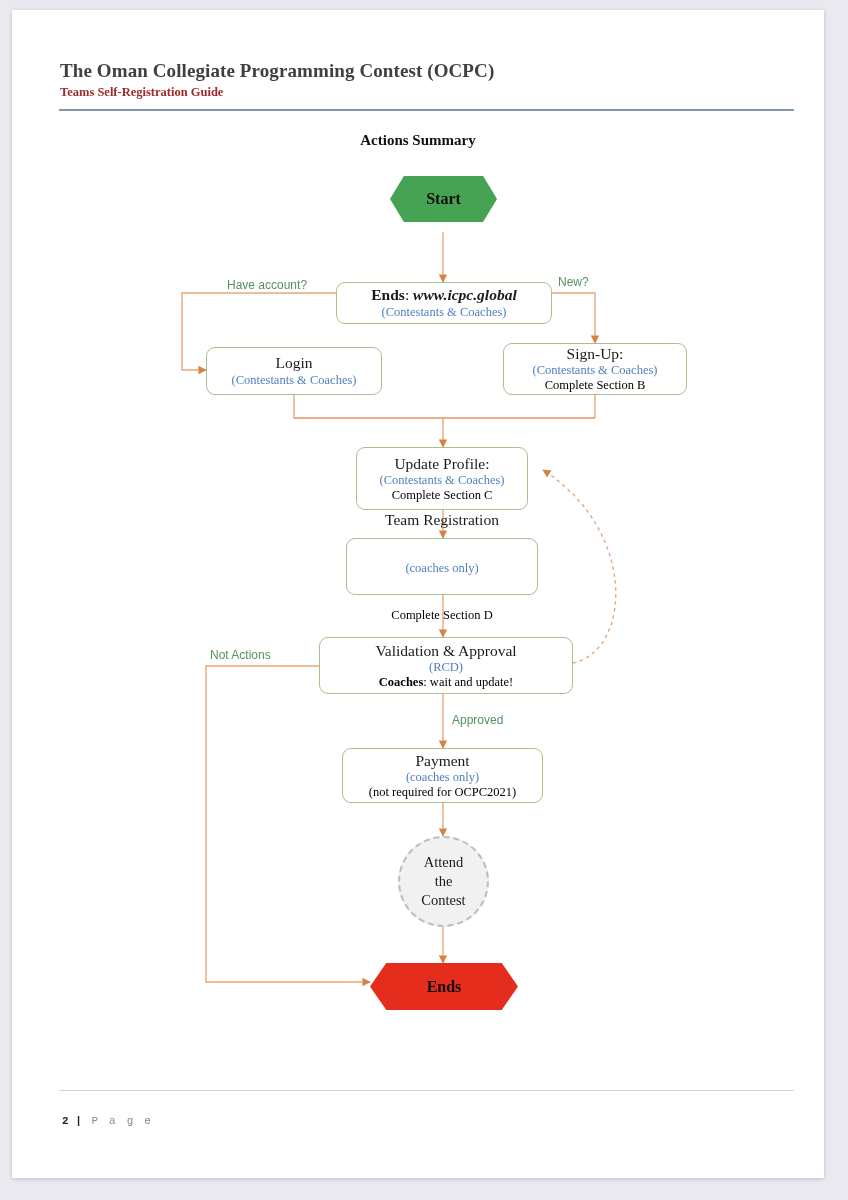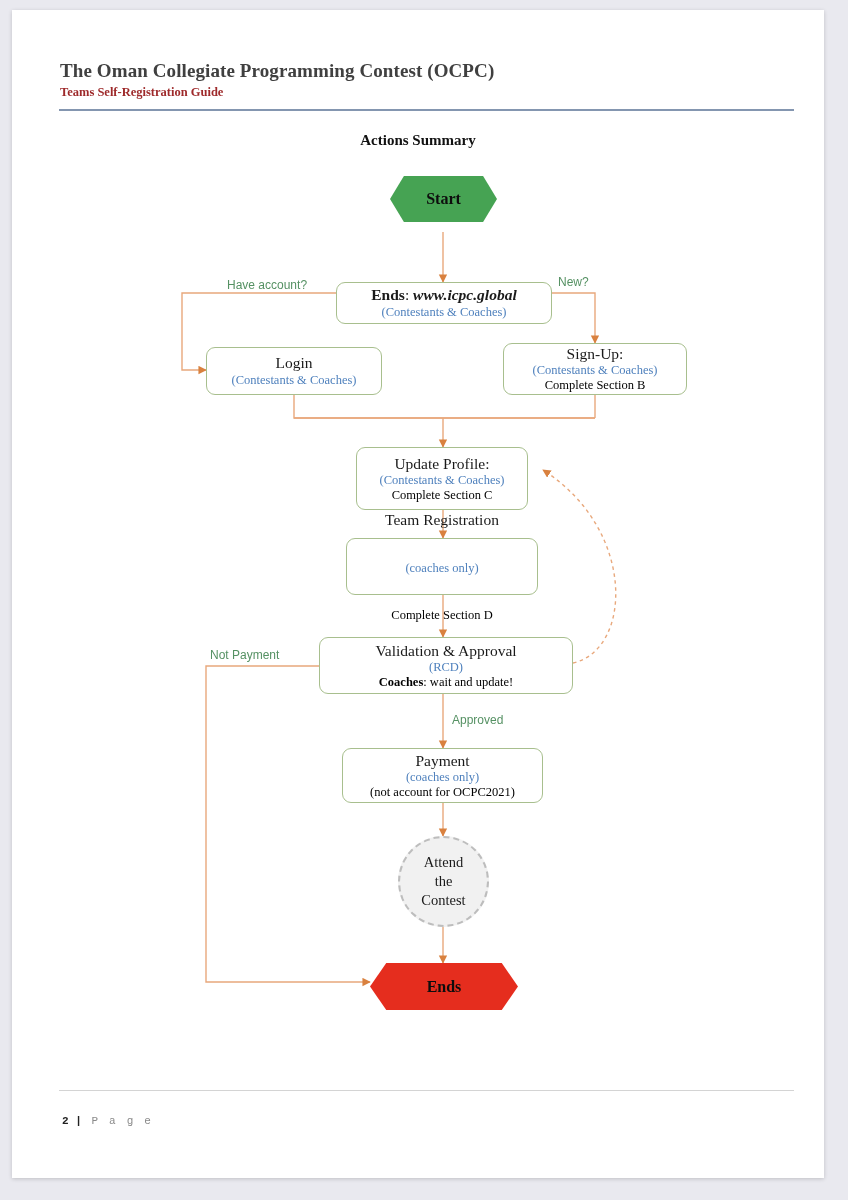--- a/index.html
+++ b/index.html
@@ -179,36 +179,36 @@
 
     <div class="node rbox" style="left:307px;top:627px;width:254px;height:57px;">
       <div class="ttl">Validation &amp; Approval</div>
       <div class="sub">(RCD)</div>
       <div class="red"><b>Coaches</b><span>: wait and update!</span></div>
     </div>
 
     <div class="node rbox" style="left:330px;top:738px;width:201px;height:55px;">
       <div class="ttl">Payment</div>
       <div class="sub">(coaches only)</div>
-      <div class="red">(not account for OCPC2021)</div>
+      <div class="red">(not required for OCPC2021)</div>
     </div>
 
     <div class="node hex ends" style="left:358px;top:953px;width:148px;height:47px;">
       <span>Ends</span>
     </div>
 
     <div class="node circ" style="left:386px;top:826px;width:91px;height:91px;">
       <div>Attend</div>
       <div>the</div>
       <div>Contest</div>
     </div>
 
     <div class="elabel" style="left:215px;top:268px;">Have account?</div>
     <div class="elabel" style="left:546px;top:265px;">New?</div>
-    <div class="elabel" style="left:198px;top:638px;">Not Payment</div>
+    <div class="elabel" style="left:198px;top:638px;">Not Actions</div>
     <div class="elabel" style="left:440px;top:703px;">Approved</div>
 
   </div>
 
   <div id="footer-rule"></div>
   <div id="footer">
     <span class="pg">2</span>
     <span class="pg">|</span>
     <span class="sp">P a g e</span>
   </div>

